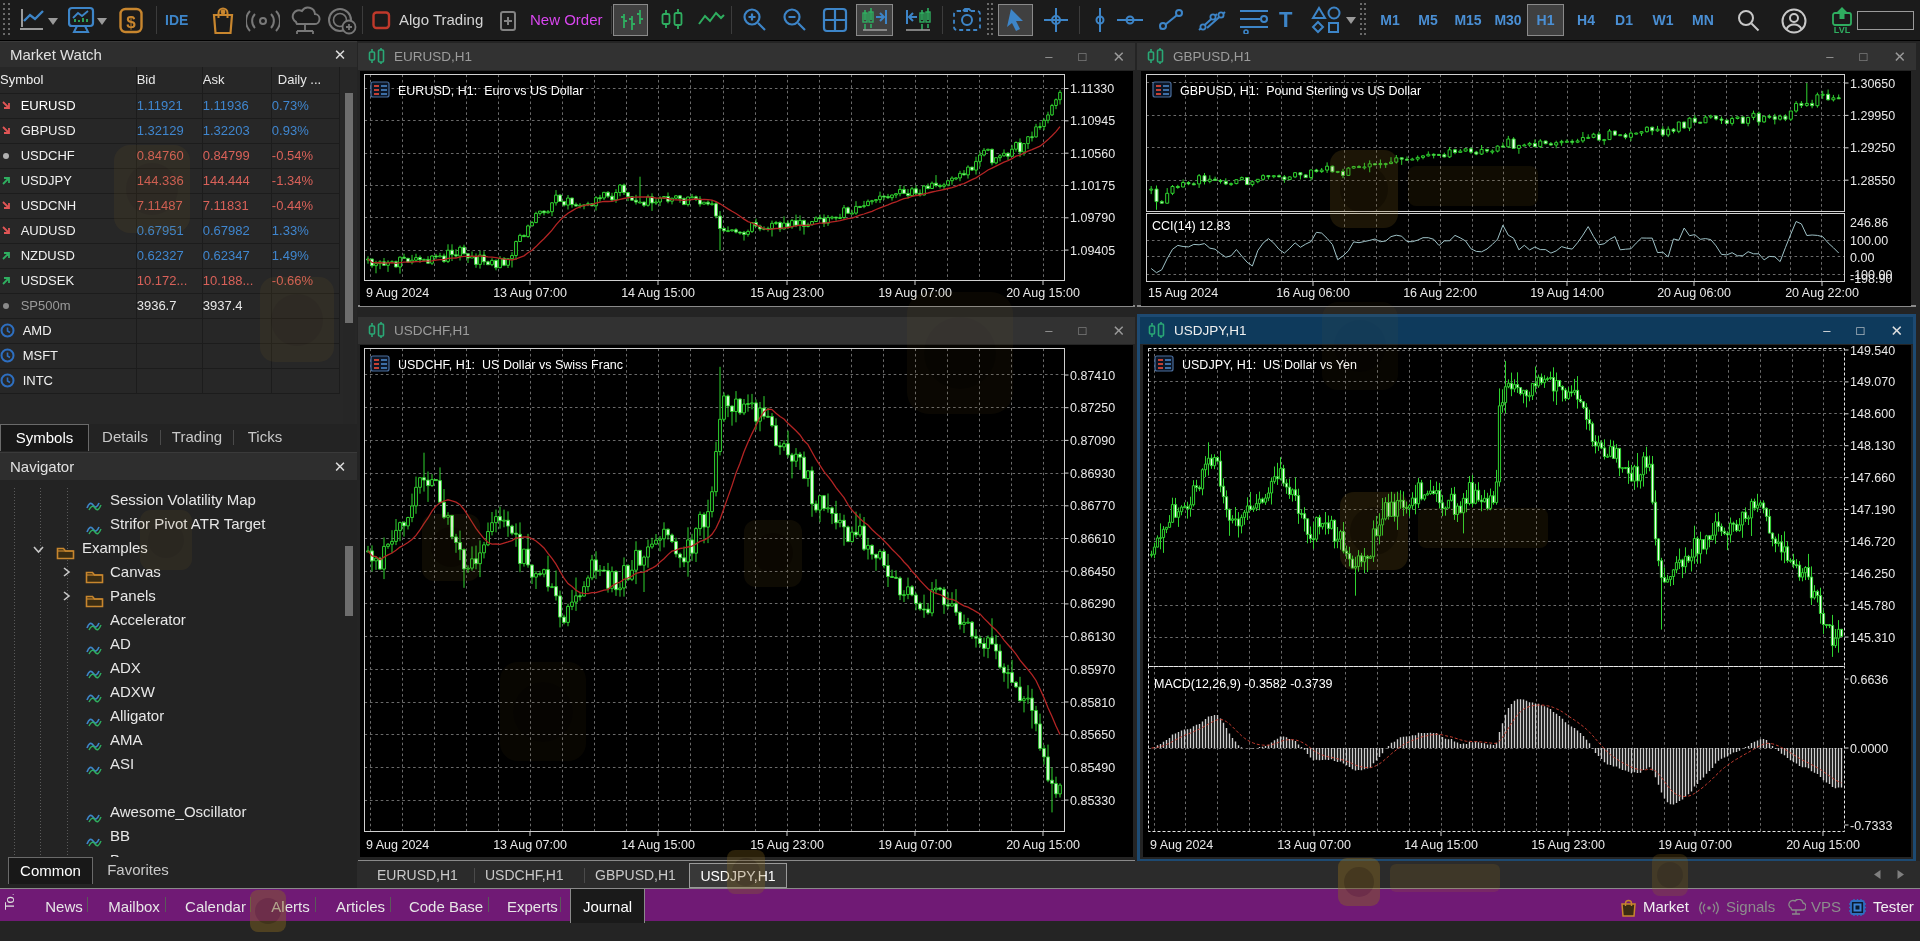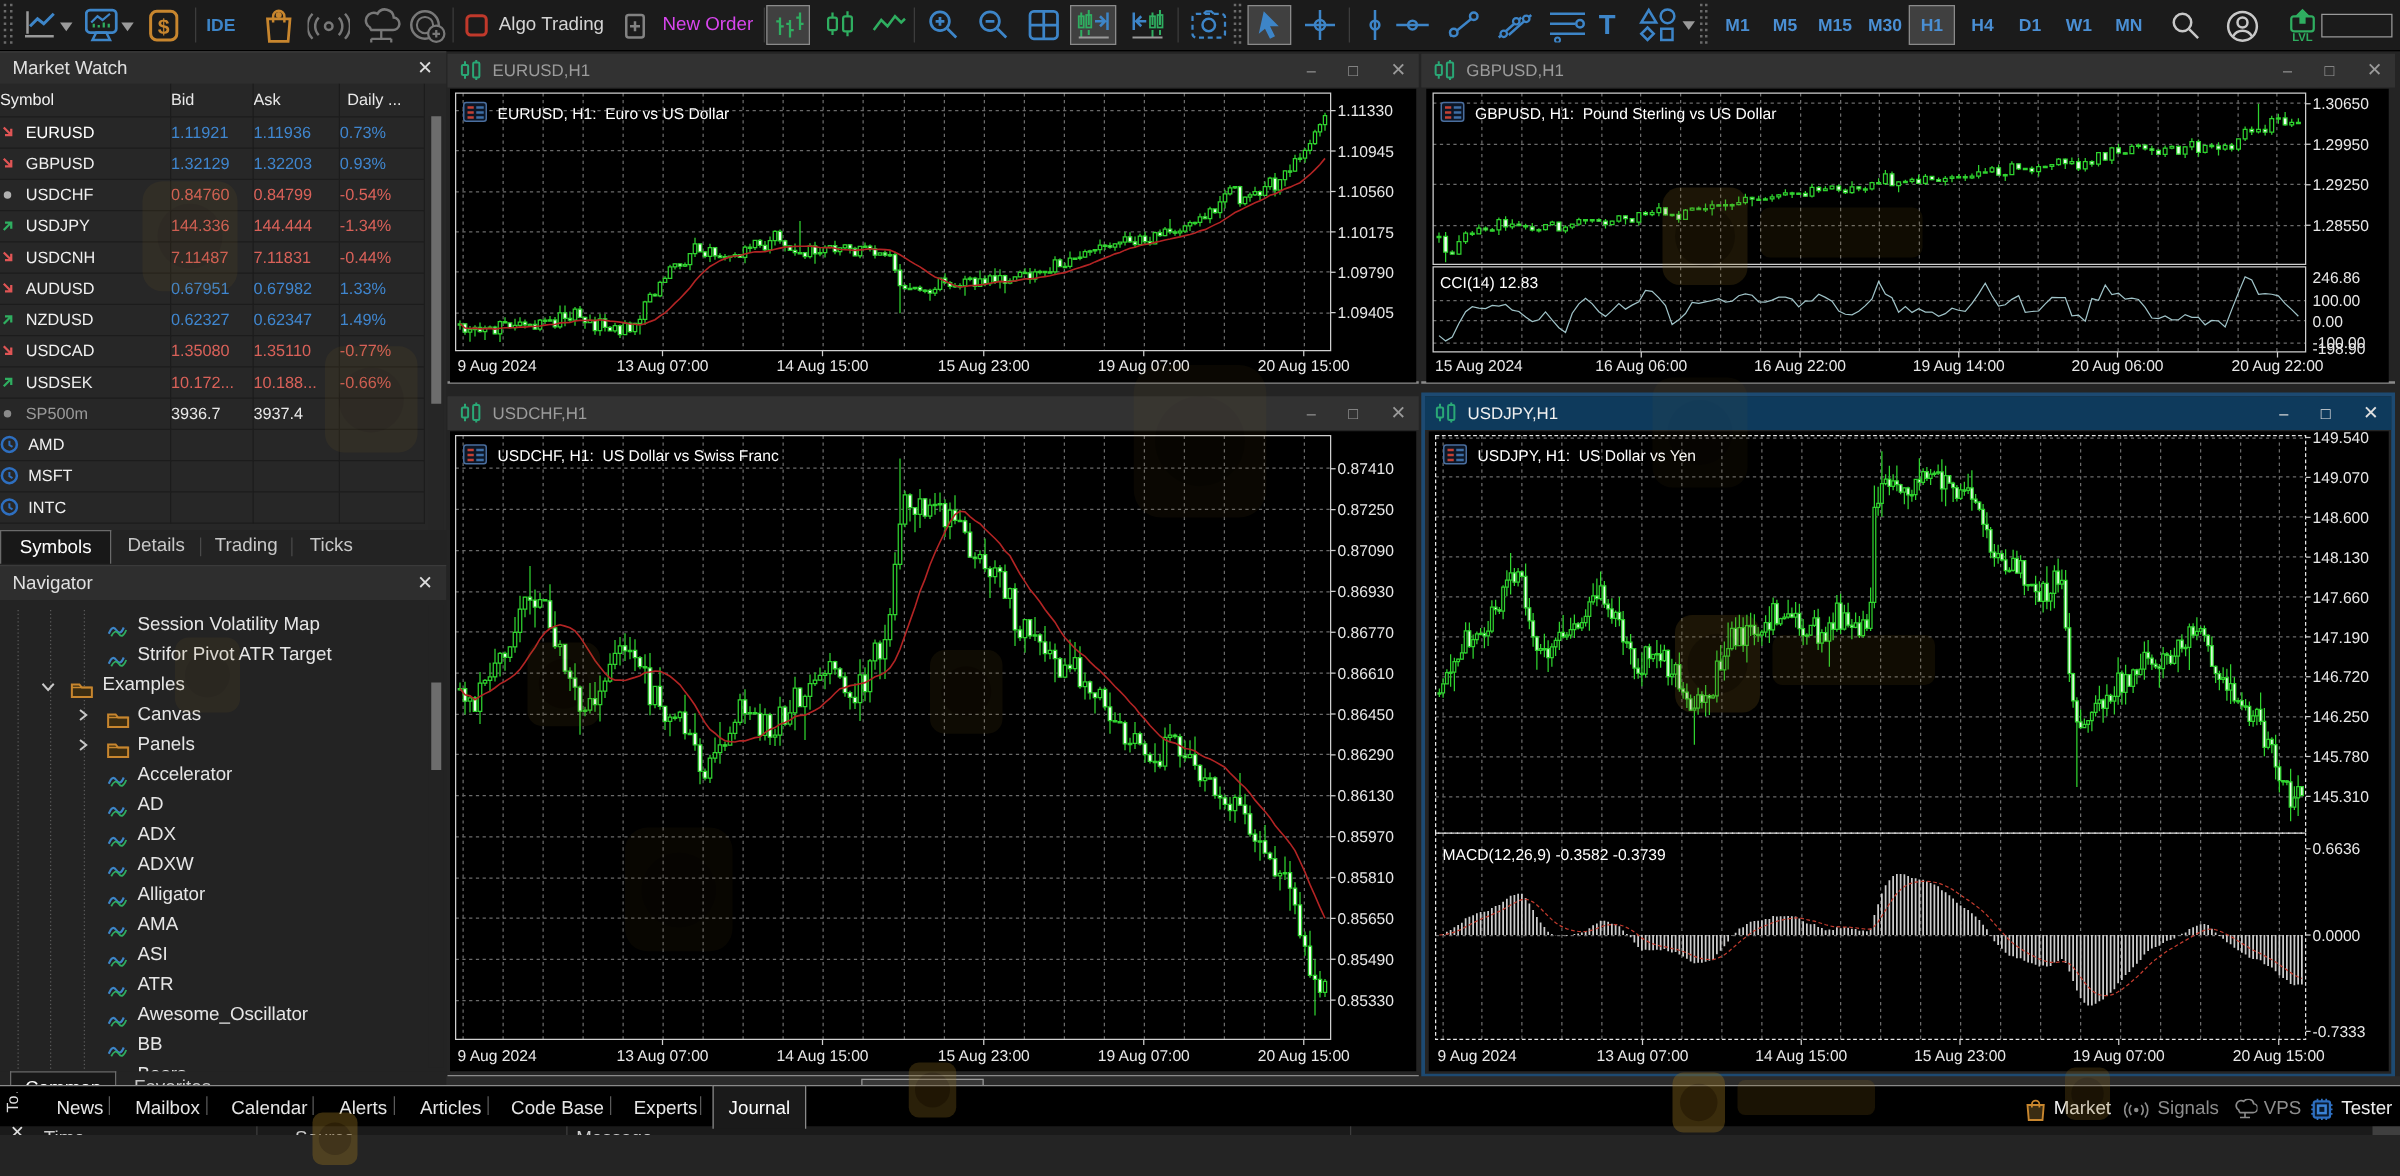--- a/index.html
+++ b/index.html
@@ -32,21 +32,21 @@
 .wtitle{position:absolute;left:0;top:0;width:100%;height:27px;background:#323232;
  color:#9c9c9c;font-size:13.5px;line-height:27px}
 .wtitle.act{background:#0e3a5c;color:#f0f0f0}
 .wbtns{position:absolute;top:0;right:10px;height:27px;display:flex;gap:26px;color:#9a9a9a;
  font-size:13px;align-items:center}
 #charttabs{position:absolute;left:357px;top:861px;width:1563px;height:27px;background:#2b2b2b;
  color:#c8c8c8;font-size:14px}
 .ctab{position:absolute;top:2px;height:25px;line-height:24px}
 #journal{position:absolute;left:0;top:891px;width:1920px;height:17px;background:#1a1a1a;
  border-top:2px solid #c0c0c0;overflow:hidden;color:#cccccc;font-size:15px}
-#statusbar{position:absolute;left:0;top:868px;width:1920px;height:33px;background:#000000;
+#statusbar{position:absolute;left:0;top:888px;width:1920px;height:33px;background:#701a75;
  border-top:1px solid #8a8a8a;font-size:15px;color:#e6e6e6}
 .stab{position:absolute;top:5px;height:26px;line-height:26px;text-align:center;white-space:nowrap}
 .wm{position:absolute;opacity:0.5;pointer-events:none}
 </style></head><body>
 <div id="toolbar">
     <svg width="14" height="41" viewBox="0 0 14 41" style="position:absolute;left:0;top:0">
       <g fill="#6a6a6a">
         <rect x="3" y="3" width="2" height="2"></rect>
         <rect x="3" y="8" width="2" height="2"></rect>
         <rect x="3" y="13" width="2" height="2"></rect>
@@ -355,28 +355,20 @@
             <td class="num blue">0.67982</td>
             <td class="num blue">1.33%</td>
           </tr>
           <tr>
             <td class="sym" style="color:#f0f0f0"><svg width="13" height="13" viewBox="0 0 13 13" style="vertical-align:-2px">
                 <path d="M3 10l6-6M9 9V4H4" stroke="#2fae60" stroke-width="1.8" fill="none"></path>
               </svg> <span style="padding-left:4px">NZDUSD</span></td>
             <td class="num blue">0.62327</td>
             <td class="num blue">0.62347</td>
             <td class="num blue">1.49%</td>
-          </tr>
-          <tr>
-            <td class="sym" style="color:#f0f0f0"><svg width="13" height="13" viewBox="0 0 13 13" style="vertical-align:-2px">
-                <path d="M3 3l6 6M9 4v5H4" stroke="#e05555" stroke-width="1.8" fill="none"></path>
-              </svg> <span style="padding-left:4px">USDCAD</span></td>
-            <td class="num red">1.35080</td>
-            <td class="num red">1.35110</td>
-            <td class="num red">-0.77%</td>
           </tr>
           <tr>
             <td class="sym" style="color:#f0f0f0"><svg width="13" height="13" viewBox="0 0 13 13" style="vertical-align:-2px">
                 <path d="M3 10l6-6M9 9V4H4" stroke="#2fae60" stroke-width="1.8" fill="none"></path>
               </svg> <span style="padding-left:4px">USDSEK</span></td>
             <td class="num red">10.172...</td>
             <td class="num red">10.188...</td>
             <td class="num red">-0.66%</td>
           </tr>
           <tr>
@@ -893,27 +885,20 @@
             <path d="M3 12c2-4 4-5 6-2s4 2 6-3" stroke="#2fae60" stroke-width="1.4" fill="none"></path>
           </svg></span>
         <span class="abs" style="left:110px">AMA</span>
       </div>
       <div class="treerow" style="top:264px">
         <span class="abs" style="left:86px;top:5px"><svg width="17" height="14" viewBox="0 0 17 14" style="vertical-align:-2px">
             <path d="M1 10c2-5 4-6 6-3s4 3 6-2" stroke="#3d85c8" stroke-width="1.7" fill="none"></path>
             <path d="M3 12c2-4 4-5 6-2s4 2 6-3" stroke="#2fae60" stroke-width="1.4" fill="none"></path>
           </svg></span>
         <span class="abs" style="left:110px">ASI</span>
-      </div>
-      <div class="treerow" style="top:288px">
-        <span class="abs" style="left:86px;top:5px"><svg width="17" height="14" viewBox="0 0 17 14" style="vertical-align:-2px">
-            <path d="M1 10c2-5 4-6 6-3s4 3 6-2" stroke="#3d85c8" stroke-width="1.7" fill="none"></path>
-            <path d="M3 12c2-4 4-5 6-2s4 2 6-3" stroke="#2fae60" stroke-width="1.4" fill="none"></path>
-          </svg></span>
-        <span class="abs" style="left:110px">ATR</span>
       </div>
       <div class="treerow" style="top:312px">
         <span class="abs" style="left:86px;top:5px"><svg width="17" height="14" viewBox="0 0 17 14" style="vertical-align:-2px">
             <path d="M1 10c2-5 4-6 6-3s4 3 6-2" stroke="#3d85c8" stroke-width="1.7" fill="none"></path>
             <path d="M3 12c2-4 4-5 6-2s4 2 6-3" stroke="#2fae60" stroke-width="1.4" fill="none"></path>
           </svg></span>
         <span class="abs" style="left:110px">Awesome_Oscillator</span>
       </div>
       <div class="treerow" style="top:336px">
         <span class="abs" style="left:86px;top:5px"><svg width="17" height="14" viewBox="0 0 17 14" style="vertical-align:-2px">

